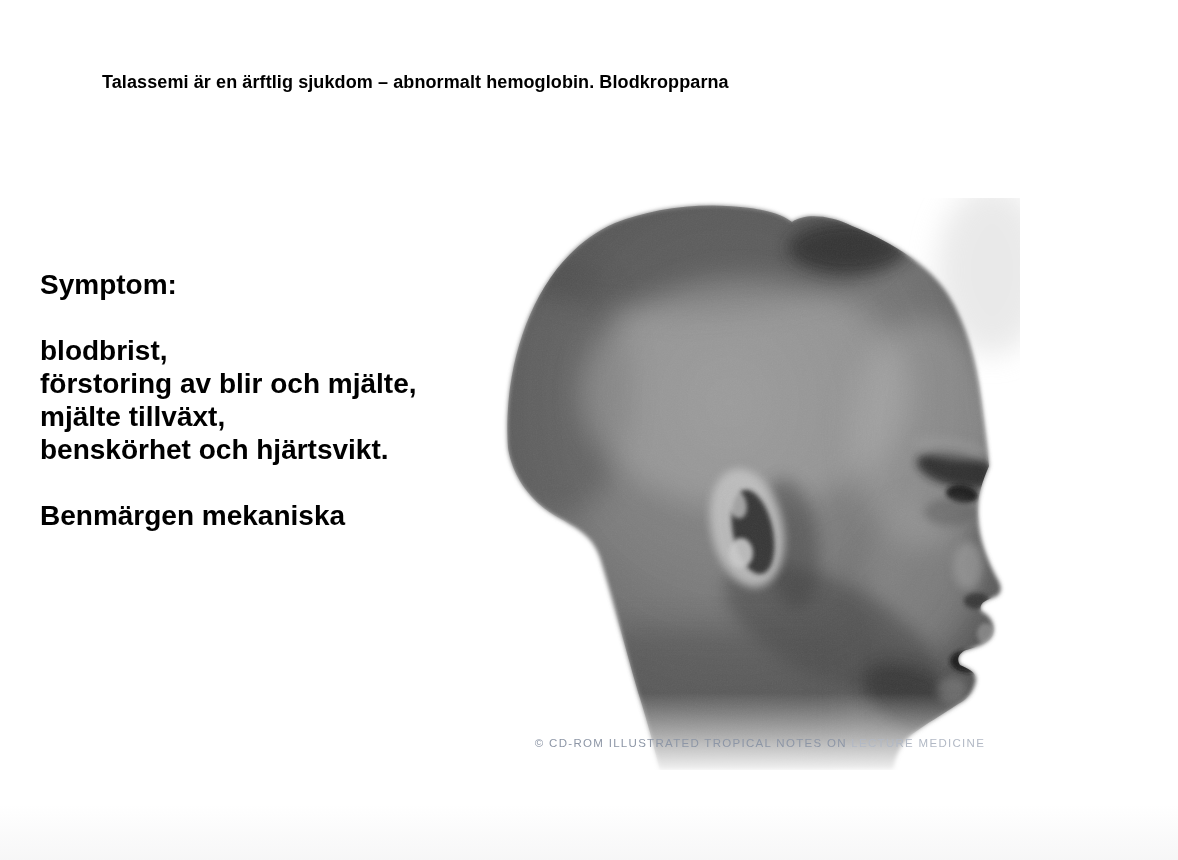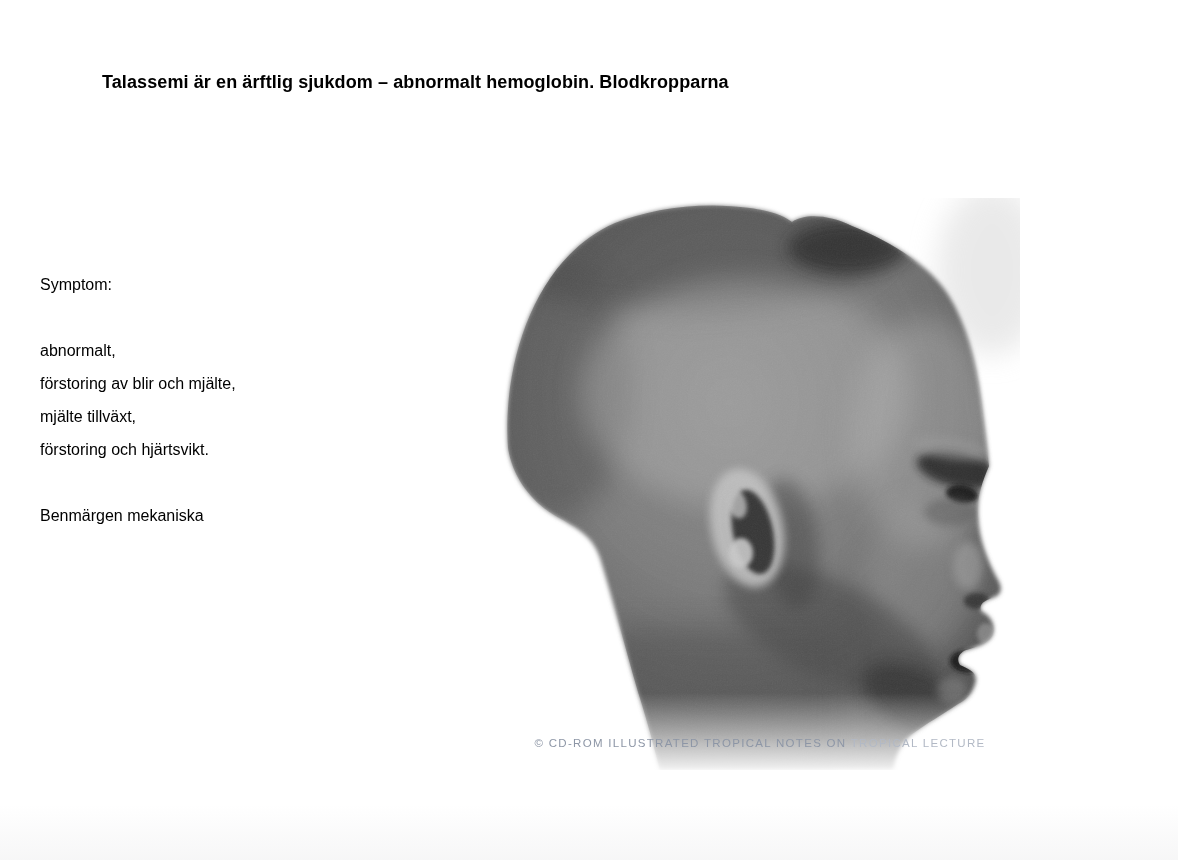--- a/index.html
+++ b/index.html
@@ -27,22 +27,22 @@
     line-height:33px;
     letter-spacing:0.1px;
     white-space:nowrap;
     margin-left:12px;
   }
 
   .symptoms{
     position:absolute;
     left:40px;
     top:268px;
-    font-size:16px;
-    font-weight:400;
+    font-size:28px;
+    font-weight:700;
     line-height:33px;
     white-space:nowrap;
   }
   .symptoms .spacer{height:33px;}
 
   .photo{
     position:absolute;
     left:500px;
     top:198px;
     width:520px;
@@ -76,24 +76,24 @@
 
 <div class="slide">
 
   <h1 class="title">
     <div>Talassemi är en ärftlig sjukdom – abnormalt hemoglobin. Blodkropparna</div>
   </h1>
 
   <div class="symptoms">
     <div>Symptom:</div>
     <div class="spacer"></div>
-    <div>abnormalt,</div>
+    <div>blodbrist,</div>
     <div>förstoring av blir och mjälte,</div>
     <div>mjälte tillväxt,</div>
-    <div>förstoring och hjärtsvikt.</div>
+    <div>benskörhet och hjärtsvikt.</div>
     <div class="spacer"></div>
     <div>Benmärgen mekaniska</div>
   </div>
 
   <figure class="photo" role="img" aria-label="Black-and-white clinical photograph: right profile of a young child with thalassemia showing an enlarged, bossed skull">
     <svg viewBox="0 0 520 572" width="520" height="572">
       <defs>
         <radialGradient id="headGrad" cx="45%" cy="35%" r="80%">
           <stop offset="0%" stop-color="#8e8e8e"></stop>
           <stop offset="40%" stop-color="#7d7d7d"></stop>
@@ -156,17 +156,17 @@
         <ellipse cx="477" cy="403" rx="13" ry="8" fill="#2e2e2e" opacity="0.8" filter="url(#b2)"></ellipse>
         <ellipse cx="486" cy="436" rx="9" ry="11" fill="#a8a8a8" opacity="0.55" filter="url(#b2)"></ellipse>
         <ellipse cx="470" cy="463" rx="20" ry="12" fill="#141414" opacity="0.9" filter="url(#b2)"></ellipse>
         <ellipse cx="452" cy="492" rx="15" ry="13" fill="#8f8f8f" opacity="0.5" filter="url(#b4)"></ellipse>
         <rect width="520" height="572" filter="url(#grain)" opacity="0.08"></rect>
       </g>
 
       <rect x="0" y="495" width="520" height="77" fill="url(#fade)"></rect>
     </svg>
 
-    <figcaption class="caption"><span>© CD-ROM ILLUSTRATED TROPICAL NOTES ON </span><span class="cap-light">TROPICAL LECTURE</span></figcaption>
+    <figcaption class="caption"><span>© CD-ROM ILLUSTRATED TROPICAL NOTES ON </span><span class="cap-light">LECTURE MEDICINE</span></figcaption>
   </figure>
 
   <div class="bottom-sheen"></div>
 </div>
 
 </body></html>

